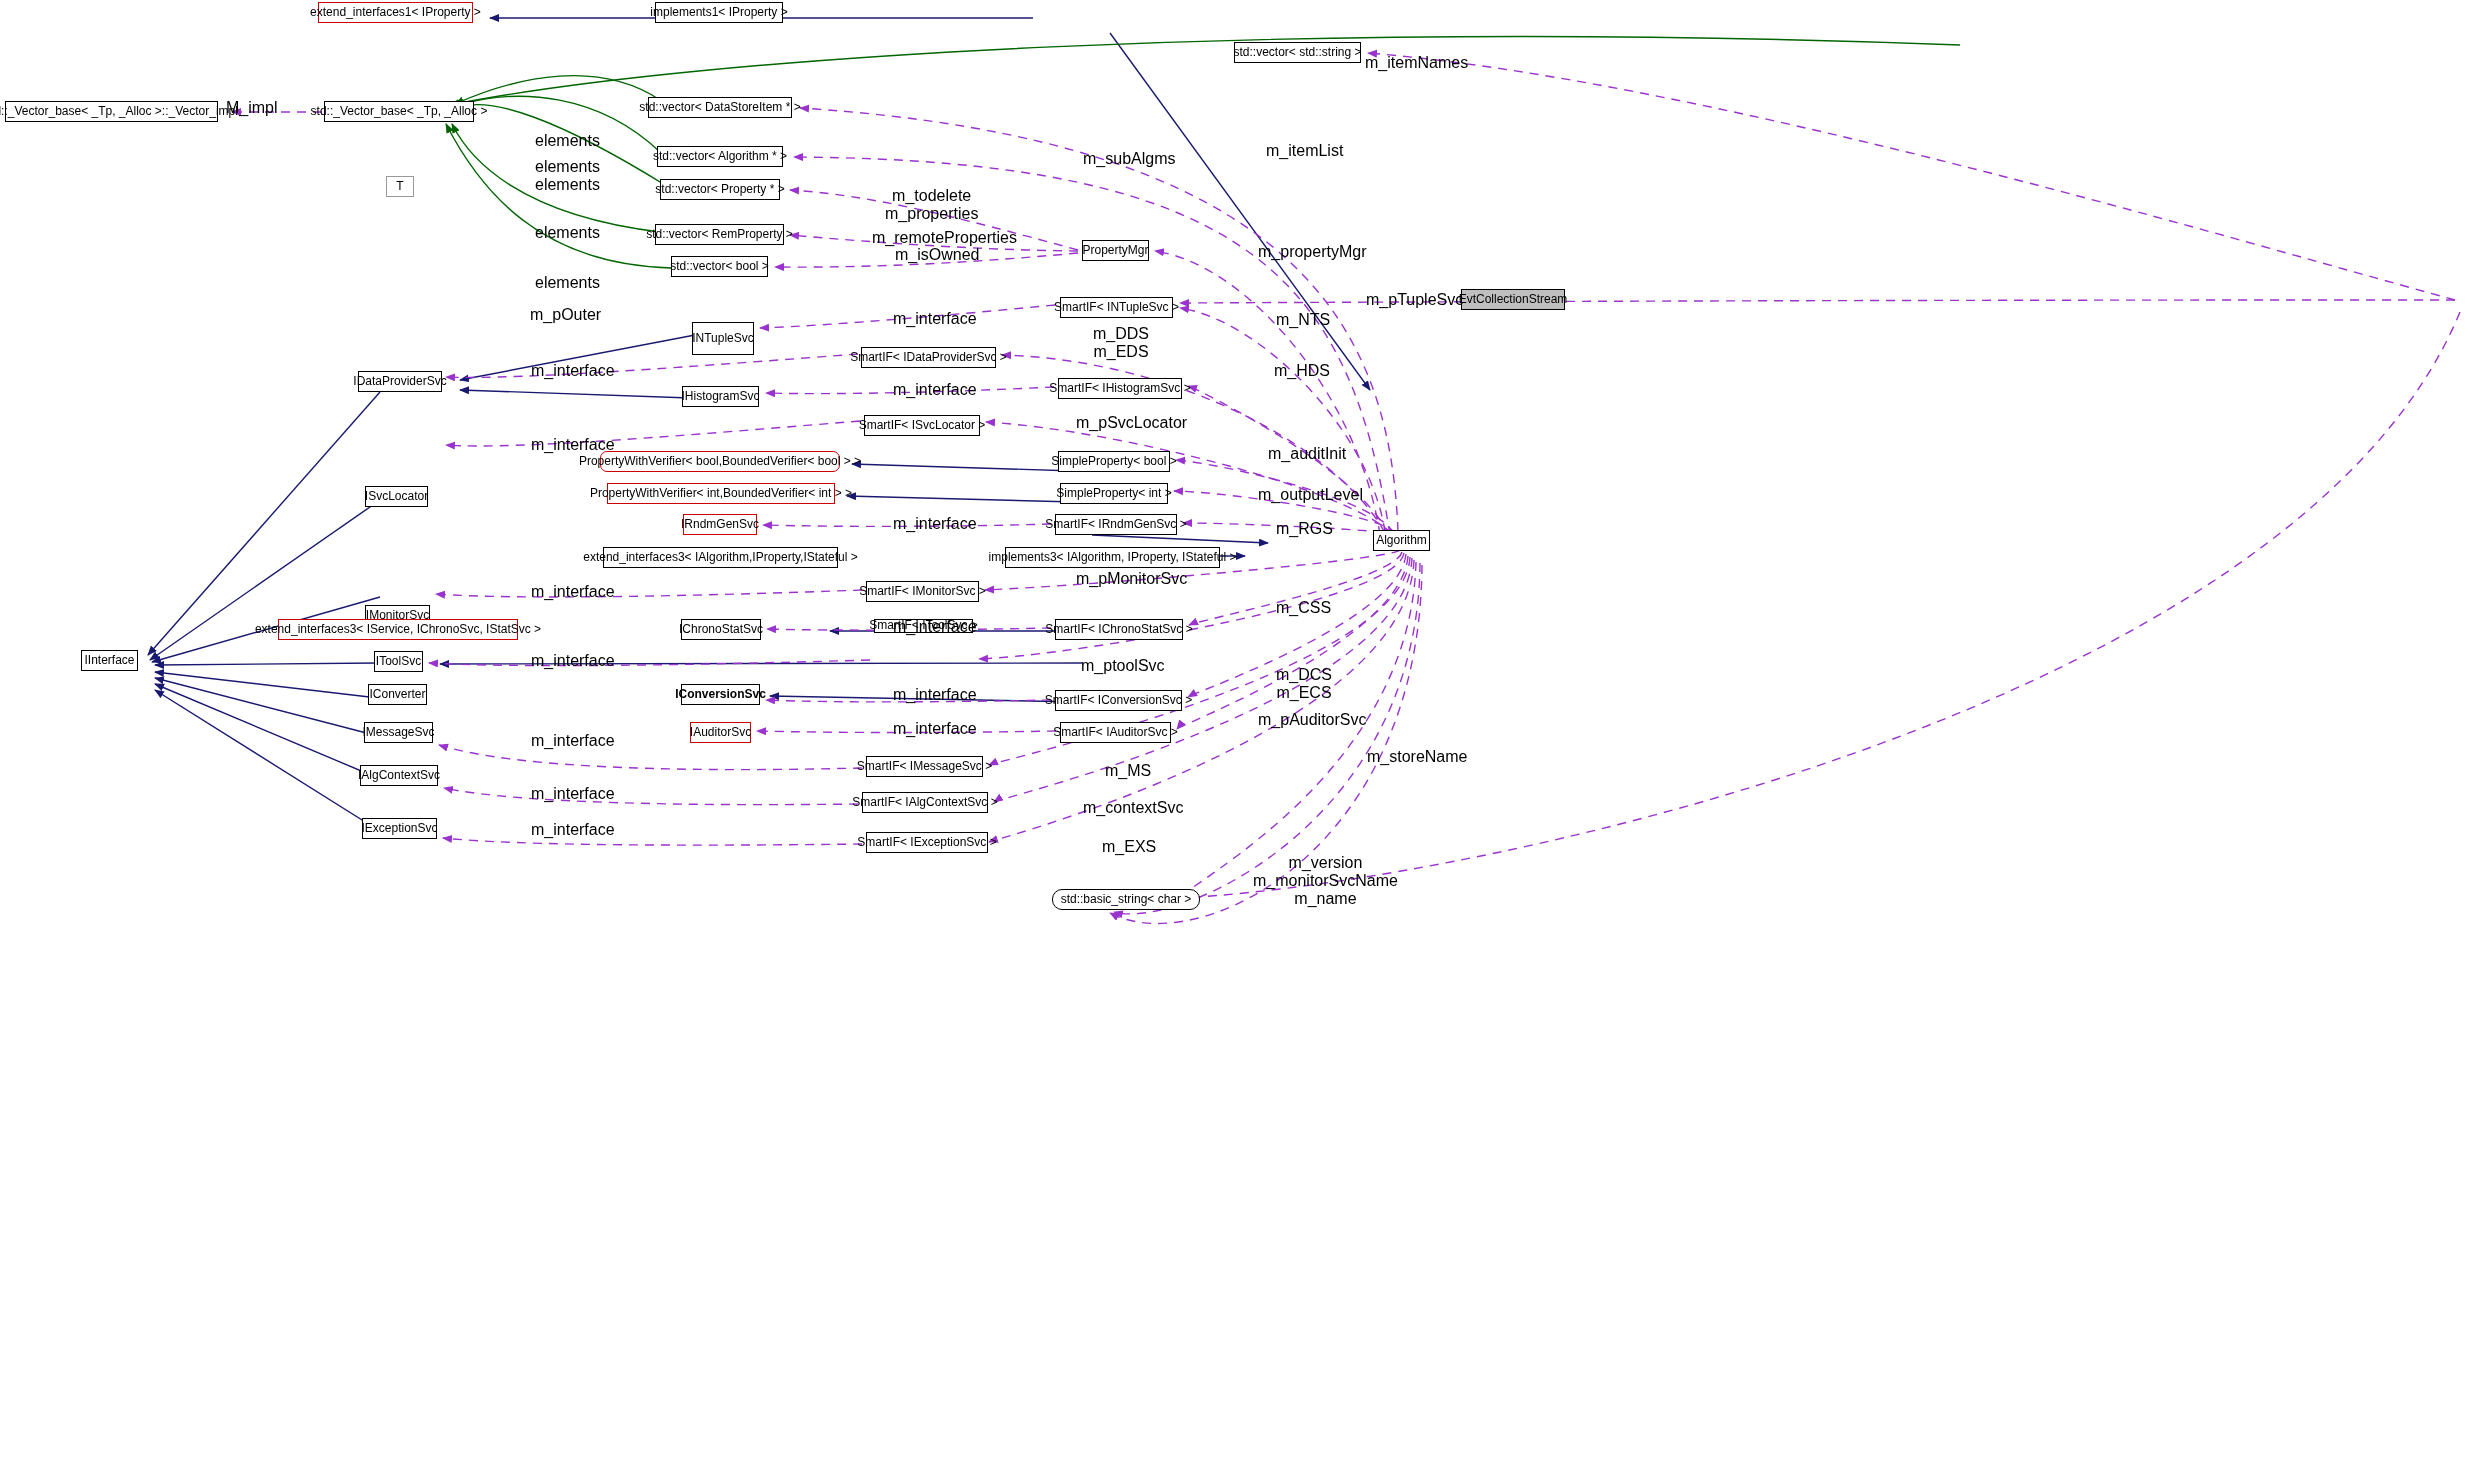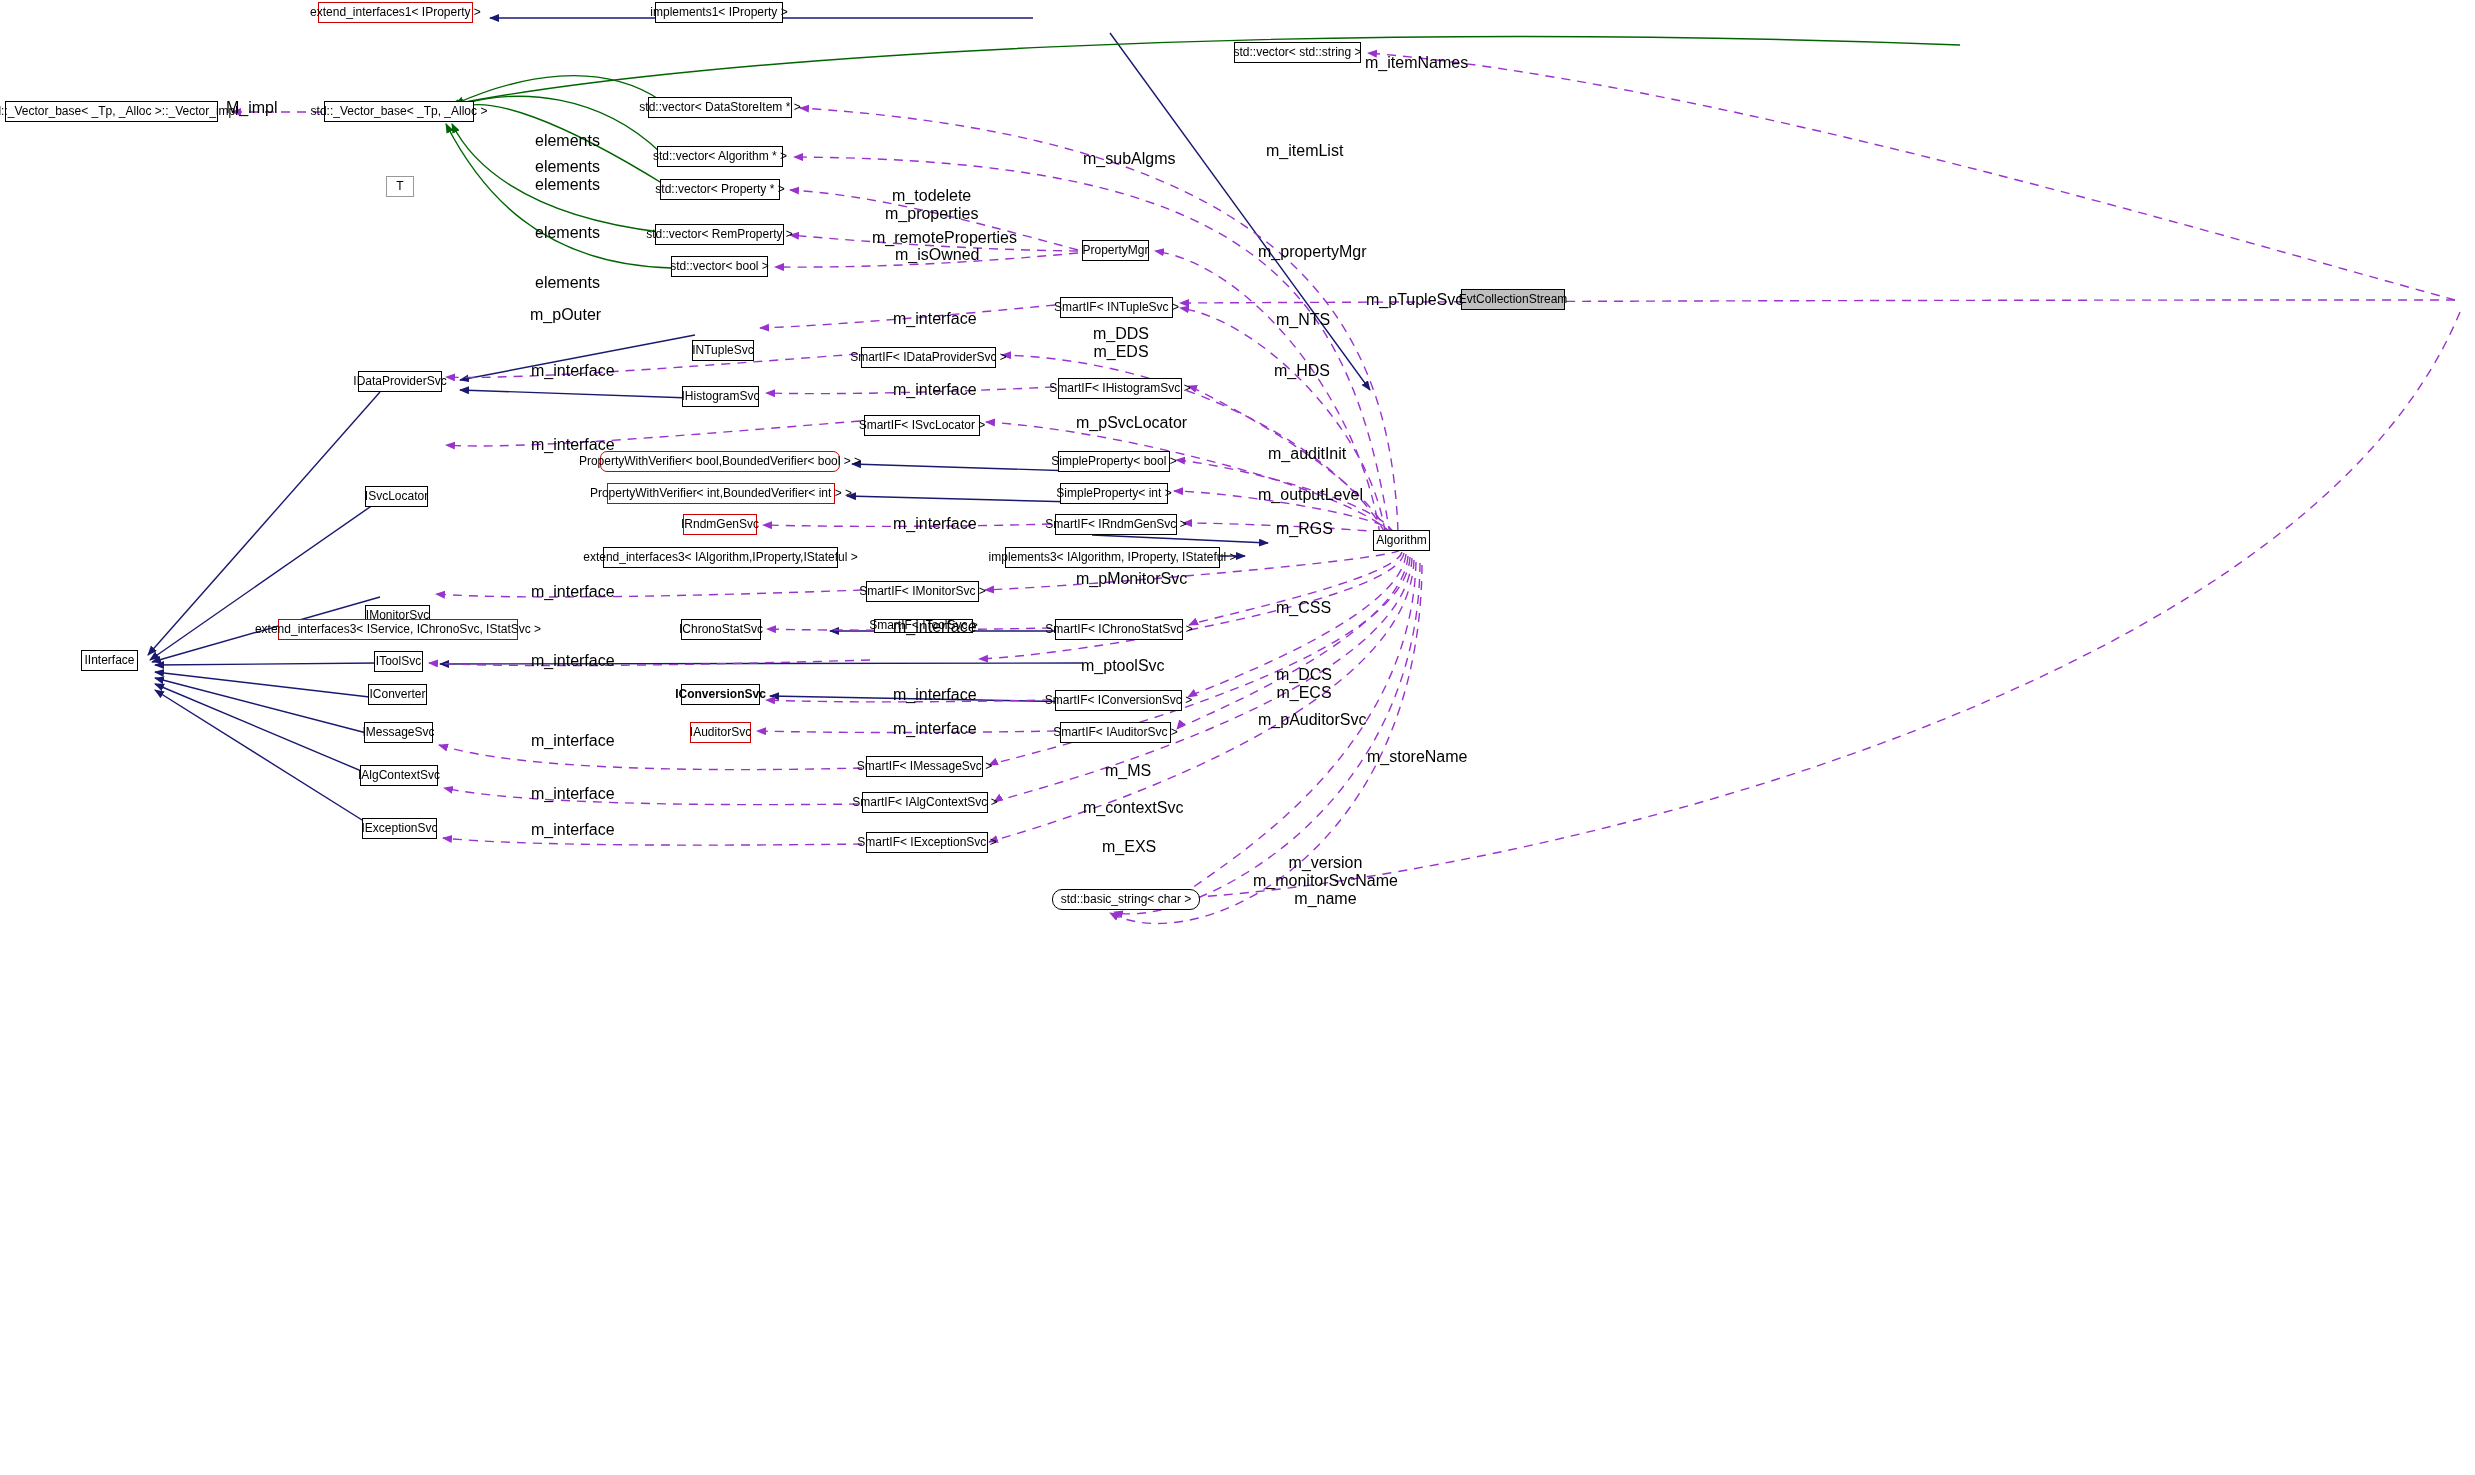--- a/index.html
+++ b/index.html
@@ -152,21 +152,21 @@
     <div class="node" style="left: 324px; top: 101px; width: 150px; height: 21px;">std::_Vector_base&lt; _Tp, _Alloc &gt;</div>
     <div class="node" style="left: 648px; top: 97px; width: 144px; height: 21px;">std::vector&lt; DataStoreItem * &gt;</div>
     <div class="node" style="left: 657px; top: 146px; width: 126px; height: 21px;">std::vector&lt; Algorithm * &gt;</div>
     <div class="node grey" style="left: 386px; top: 176px; width: 28px; height: 21px;">T</div>
     <div class="node" style="left: 660px; top: 179px; width: 120px; height: 21px;">std::vector&lt; Property * &gt;</div>
     <div class="node" style="left: 655px; top: 224px; width: 129px; height: 21px;">std::vector&lt; RemProperty &gt;</div>
     <div class="node" style="left: 671px; top: 256px; width: 97px; height: 21px;">std::vector&lt; bool &gt;</div>
     <div class="node" style="left: 1082px; top: 240px; width: 67px; height: 21px;">PropertyMgr</div>
     <div class="node highlight" style="left: 1461px; top: 289px; width: 104px; height: 21px;">EvtCollectionStream</div>
     <div class="node" style="left: 1060px; top: 297px; width: 113px; height: 21px;">SmartIF&lt; INTupleSvc &gt;</div>
-    <div class="node" style="left: 692px; top: 340px; width: 62px; height: 21px;">INTupleSvc</div>
+    <div class="node" style="left: 692px; top: 322px; width: 62px; height: 33px;">INTupleSvc</div>
     <div class="node" style="left: 861px; top: 347px; width: 135px; height: 21px;">SmartIF&lt; IDataProviderSvc &gt;</div>
     <div class="node" style="left: 358px; top: 371px; width: 84px; height: 21px;">IDataProviderSvc</div>
     <div class="node" style="left: 1058px; top: 378px; width: 124px; height: 21px;">SmartIF&lt; IHistogramSvc &gt;</div>
     <div class="node" style="left: 682px; top: 386px; width: 77px; height: 21px;">IHistogramSvc</div>
     <div class="node" style="left: 864px; top: 415px; width: 116px; height: 21px;">SmartIF&lt; ISvcLocator &gt;</div>
     <div class="node red" style="left: 600px; top: 451px; width: 240px; height: 21px; border-radius: 7px;">PropertyWithVerifier&lt; bool,BoundedVerifier&lt; bool &gt; &gt;</div>
     <div class="node" style="left: 1058px; top: 451px; width: 112px; height: 21px;">SimpleProperty&lt; bool &gt;</div>
     <div class="node" style="left: 365px; top: 486px; width: 63px; height: 21px;">ISvcLocator</div>
     <div class="node red" style="left: 607px; top: 483px; width: 228px; height: 21px;">PropertyWithVerifier&lt; int,BoundedVerifier&lt; int &gt; &gt;</div>
     <div class="node" style="left: 1060px; top: 483px; width: 108px; height: 21px;">SimpleProperty&lt; int &gt;</div>

